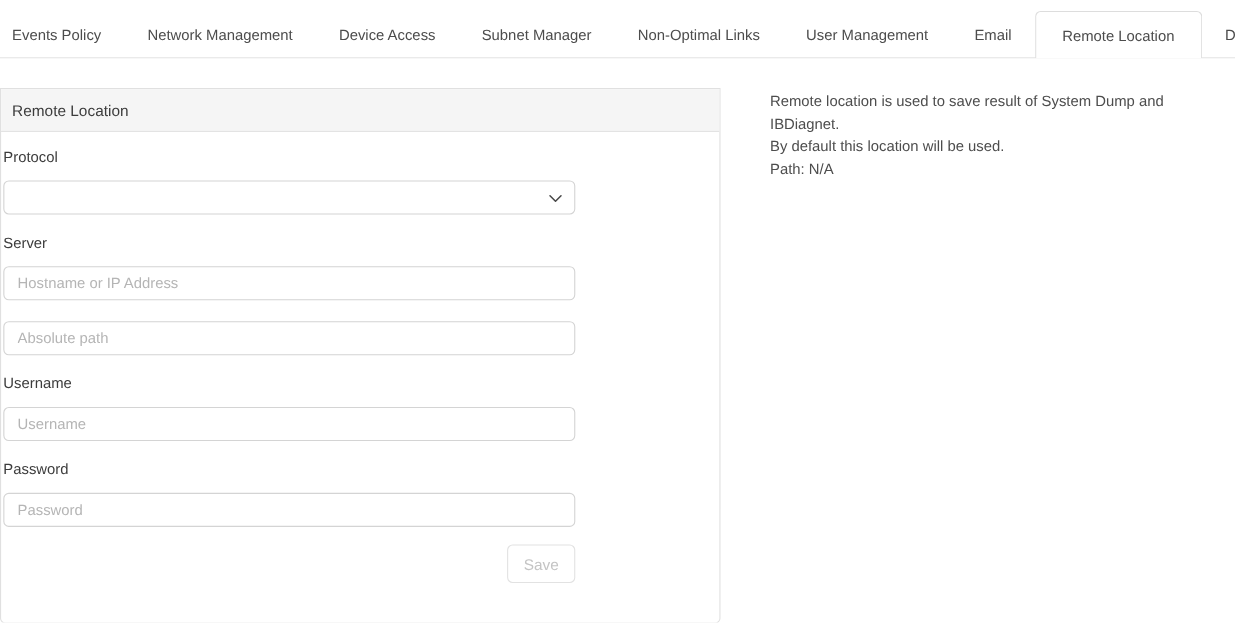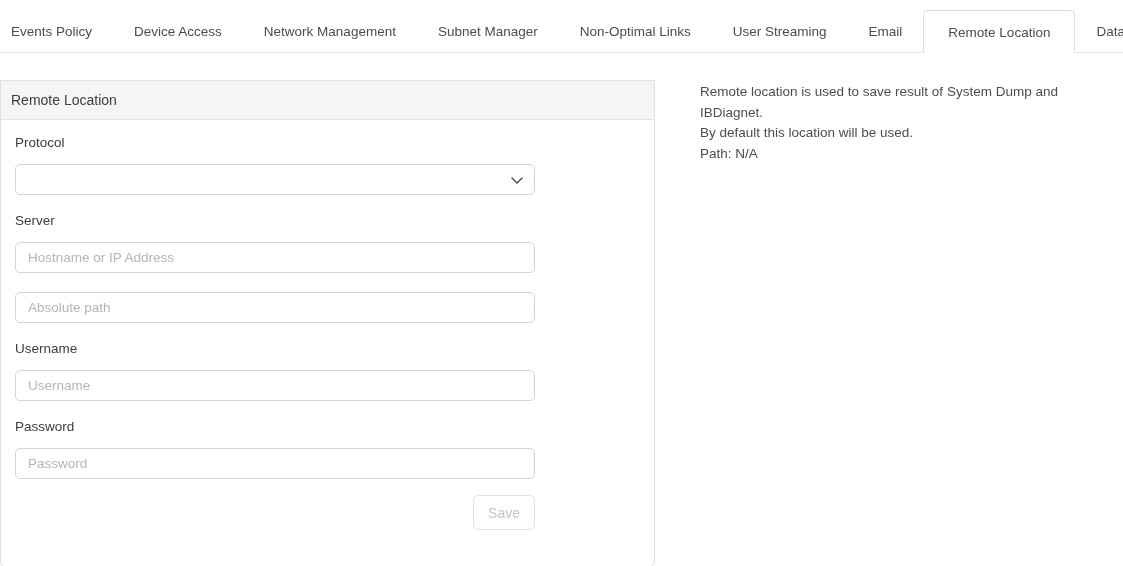--- a/index.html
+++ b/index.html
@@ -58,21 +58,21 @@
   .panel-header {
     height: 39px;
     background: #f5f5f5;
     border-bottom: 1px solid #e3e3e3;
     display: flex;
     align-items: center;
     padding: 0 10px;
     font-size: 14px;
     color: #3c3c3c;
   }
-  .panel-body { padding: 16px 10px 8px 14px; }
+  .panel-body { padding: 16px 10px 8px 2px; }
 
   .form-group { margin-bottom: 19px; }
   .form-group.last { margin-bottom: 16px; }
   .form-group label {
     display: block;
     font-size: 13.5px;
     line-height: 14px;
     color: #3c3c3c;
     margin-bottom: 14px;
   }
@@ -133,25 +133,25 @@
     background: #f8f8f8;
   }
 </style>
 </head>
 <body>
 
 <div class="page">
 
   <nav class="tabbar">
     <div class="tab">Events Policy</div>
+    <div class="tab">Network Management</div>
     <div class="tab">Device Access</div>
-    <div class="tab">Network Management</div>
     <div class="tab">Subnet Manager</div>
     <div class="tab">Non-Optimal Links</div>
-    <div class="tab">User Streaming</div>
+    <div class="tab">User Management</div>
     <div class="tab">Email</div>
     <div class="tab active">Remote Location</div>
     <div class="tab">Data Streaming</div>
   </nav>
 
   <div class="content">
 
     <section class="panel">
       <header class="panel-header">
         <span>Remote Location</span>

